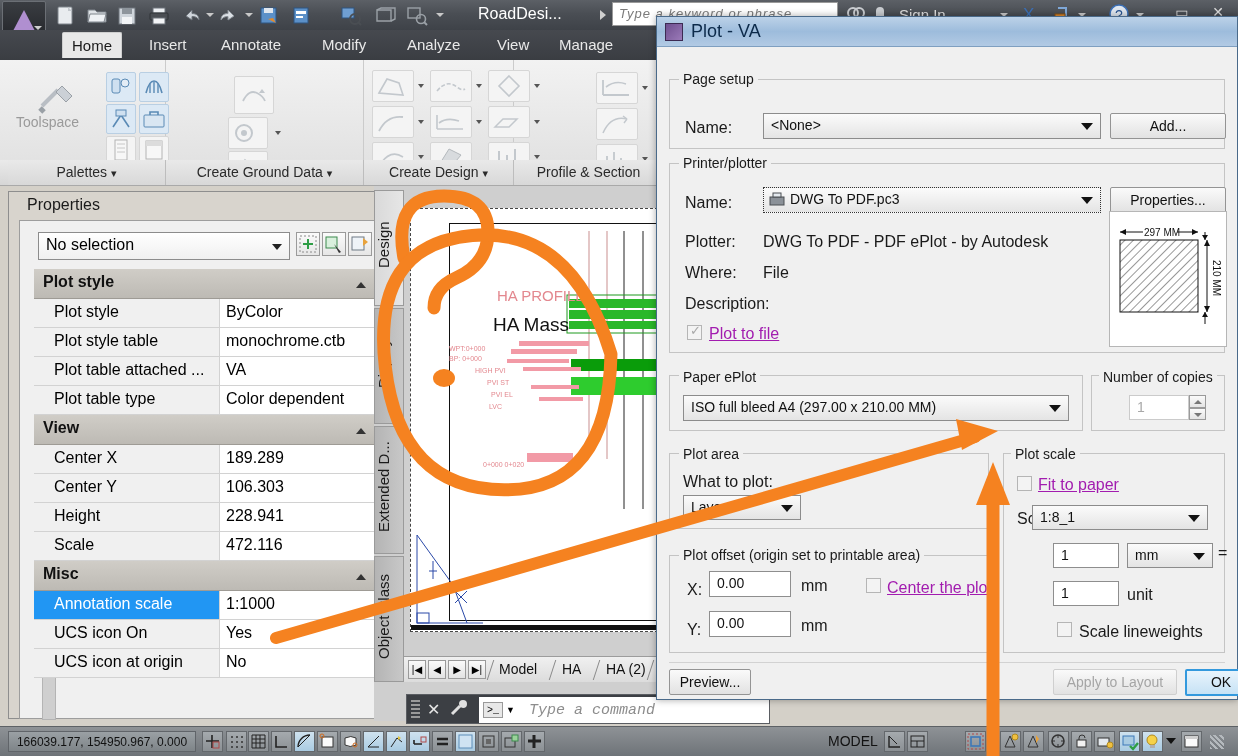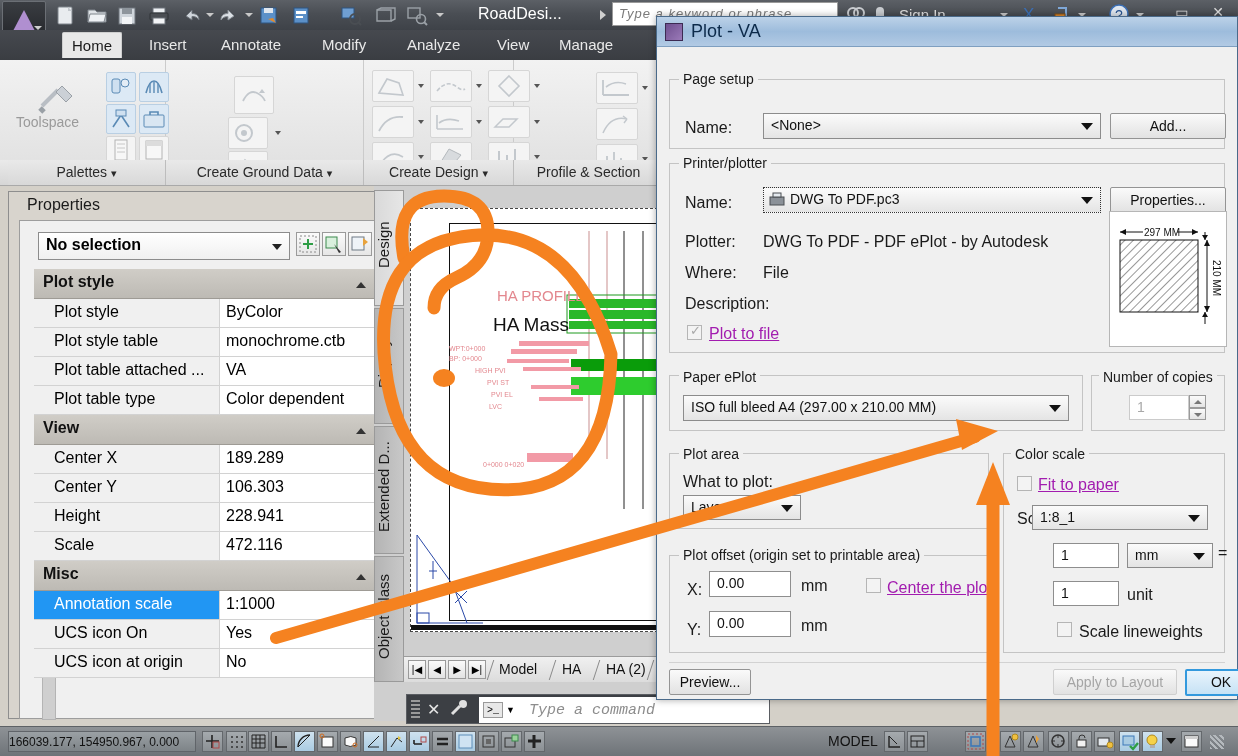--- a/index.html
+++ b/index.html
@@ -84,21 +84,21 @@
     background:#d8d4cd; border:1px solid #8e8e8e;
   }
   #props-title { position:absolute; left:0; top:0; width:366px; height:28px;
     background:#d8d4cd; font-size:16px; padding:4px 0 0 18px; color:#1b1b1b; }
   #props-grip { position:absolute; left:6px; top:6px; width:5px; height:16px;
     background:repeating-linear-gradient(to bottom,#8a8a8a 0 1px,transparent 1px 3px); }
   #props-body { position:absolute; left:10px; top:28px; width:356px; height:499px;
     background:#f0f0f0; border:1px solid #9d9d9d; }
   #sel-combo { position:absolute; left:18px; top:11px; width:252px; height:28px;
     background:linear-gradient(to bottom,#fff,#f0f0f0); border:1px solid #8c8c8c;
-    font-size:16px; padding:3px 0 0 7px;font-weight:bold; }
+    font-size:16px; padding:3px 0 0 7px; }
   #sel-combo .dd { position:absolute; right:7px; top:11px; width:0;height:0;
     border-left:5px solid transparent;border-right:5px solid transparent;border-top:6px solid #222;}
   .pbtn { position:absolute; top:11px; width:24px; height:24px;
     background:linear-gradient(to bottom,#fbfbfb,#e6e6e6); border:1px solid #9a9a9a; }
   #props-scroll { position:absolute; left:22px; top:48px; width:14px; height:451px;
     background:#cfcfcf; border:1px solid #b4b4b4; }
   #props-thumb { position:absolute; left:1px; top:70px; width:10px; height:200px; background:#efefef; border:1px solid #bdbdbd;}
   #grid { position:absolute; left:14px; top:48px; width:342px; }
   .grp { height:30px; background:linear-gradient(to bottom,#d0cdc7,#bdbab4);
     border-bottom:1px solid #9e9b95; font-weight:bold; font-size:16px;
@@ -144,21 +144,21 @@
   #cmd-prompt { width:20px; height:16px; margin-left:4px; background:#e8e8e8; border:1px solid #9a9a9a;
     font-size:10px; text-align:center; line-height:15px; font-family:"Liberation Mono", monospace;}
   #cmd-ph { margin-left:14px; font-style:italic; color:#8d8d8d; font-size:15px;
     font-family:"Liberation Mono", monospace; }
 
   
   #statusbar { position:absolute; left:0; top:726px; width:1238px; height:30px;
     background:linear-gradient(to bottom,#8e9296,#6e7378); border-top:1px solid #5d6165; }
   #coords { position:absolute; left:8px; top:4px; width:188px; height:21px;
     background:linear-gradient(to bottom,#9aa0a4,#7e8488); border:1px solid #606469;
-    font-size:12px; text-align:left; line-height:20px; color:#111;
+    font-size:12px; text-align:center; line-height:20px; color:#111;
     font-family:"Liberation Sans", sans-serif; }
   .sbtn { position:absolute; top:4px; width:21px; height:21px;
     background:linear-gradient(to bottom,#a5aaae,#8b9094); border:1px solid #64686c; }
   .sbtn.on { background:linear-gradient(to bottom,#cfe2ef,#a9cbe2); }
   #modelbadge { position:absolute; left:828px; top:6px; font-size:14px; color:#121212; }
 
   
   #plot { position:absolute; left:656px; top:16px; width:582px; height:684px;
     background:#f0f0f0; border:1px solid #4a6a8a; box-shadow:0 0 7px rgba(0,0,0,.35); }
   #plot-title { position:absolute; left:0; top:0; width:580px; height:30px;
@@ -933,21 +933,21 @@
 
   <div class="fs" style="left:12px;top:436px;width:320px;height:76px"></div>
   <div class="fs-lg" style="left:22px;top:429px">Plot area</div>
   <div class="lbl" style="left:26px;top:456px">What to plot:</div>
   <div class="combo" style="left:26px;top:478px;width:118px;height:25px">
     <span>Layout</span>
     <span class="dd"></span>
   </div>
 
   <div class="fs" style="left:346px;top:436px;width:222px;height:200px"></div>
-  <div class="fs-lg" style="left:354px;top:429px">Color scale</div>
+  <div class="fs-lg" style="left:354px;top:429px">Plot scale</div>
   <div class="chk" style="left:360px;top:459px"></div>
   <div class="lbl dim" style="left:381px;top:459px">Fit to paper</div>
   <div class="lbl" style="left:360px;top:493px">Scale:</div>
   <div class="combo" style="left:375px;top:488px;width:176px;height:25px">
     <span>1:8_1</span>
     <span class="dd"></span>
   </div>
   <div class="inp" style="left:396px;top:526px;width:66px;height:25px">1</div>
   <div class="combo" style="left:470px;top:526px;width:86px;height:25px">
     <span>mm</span>

